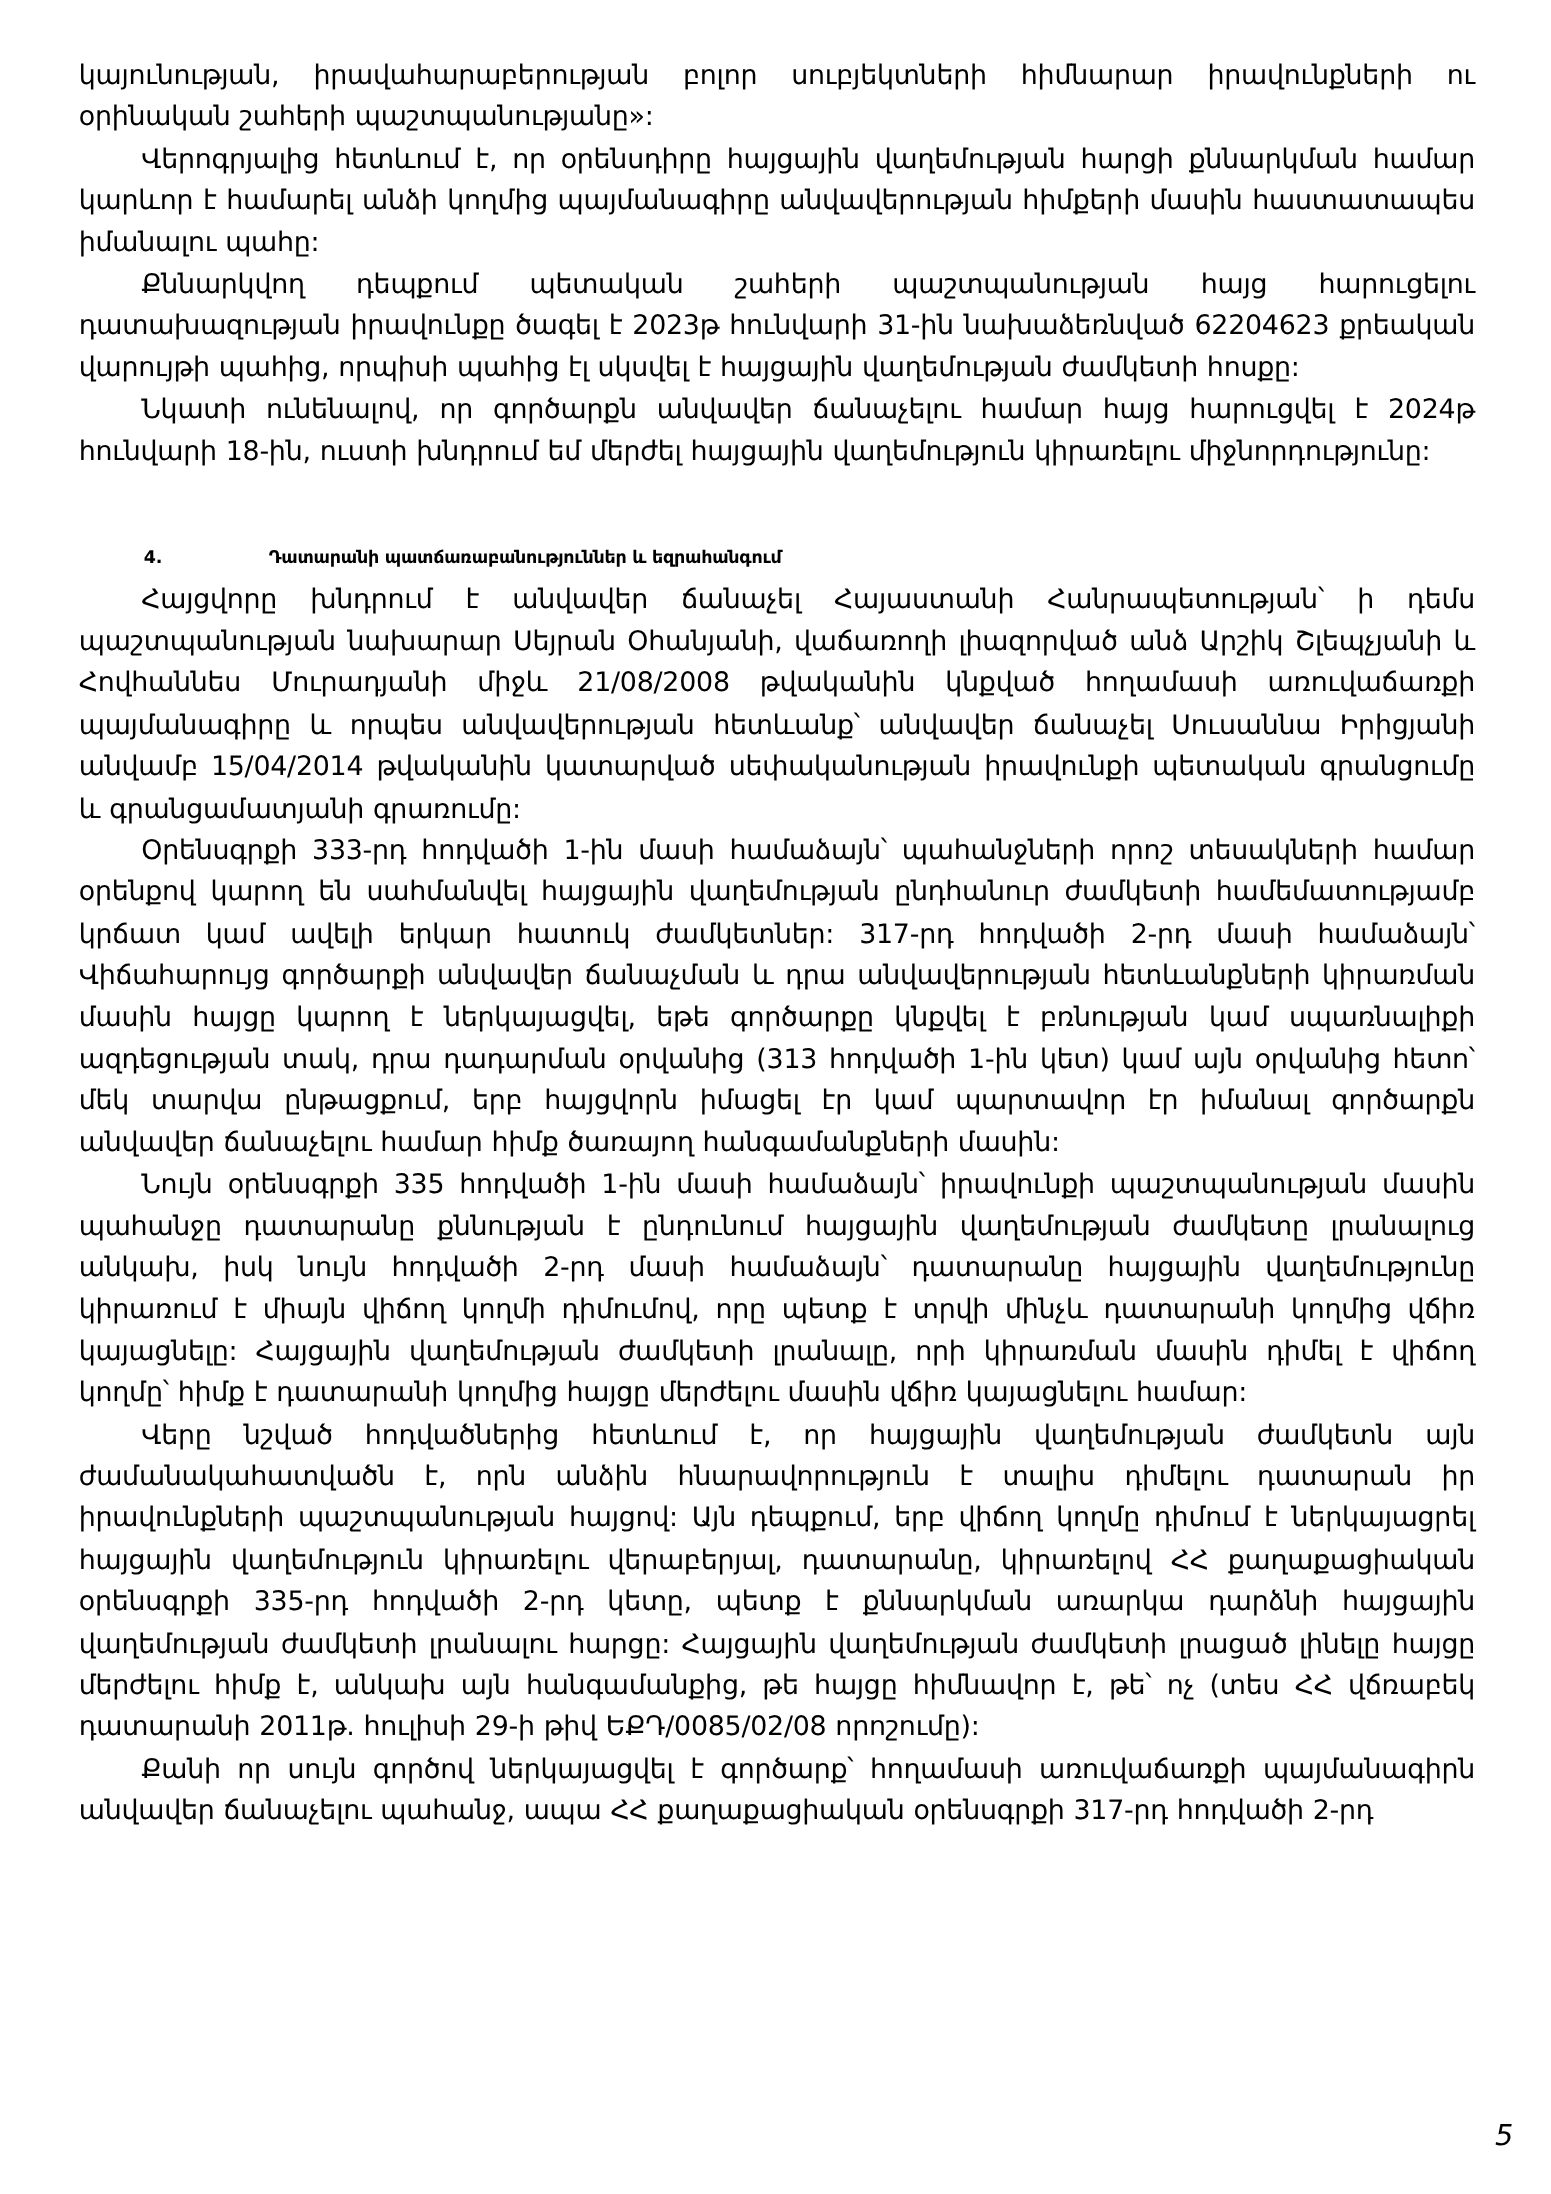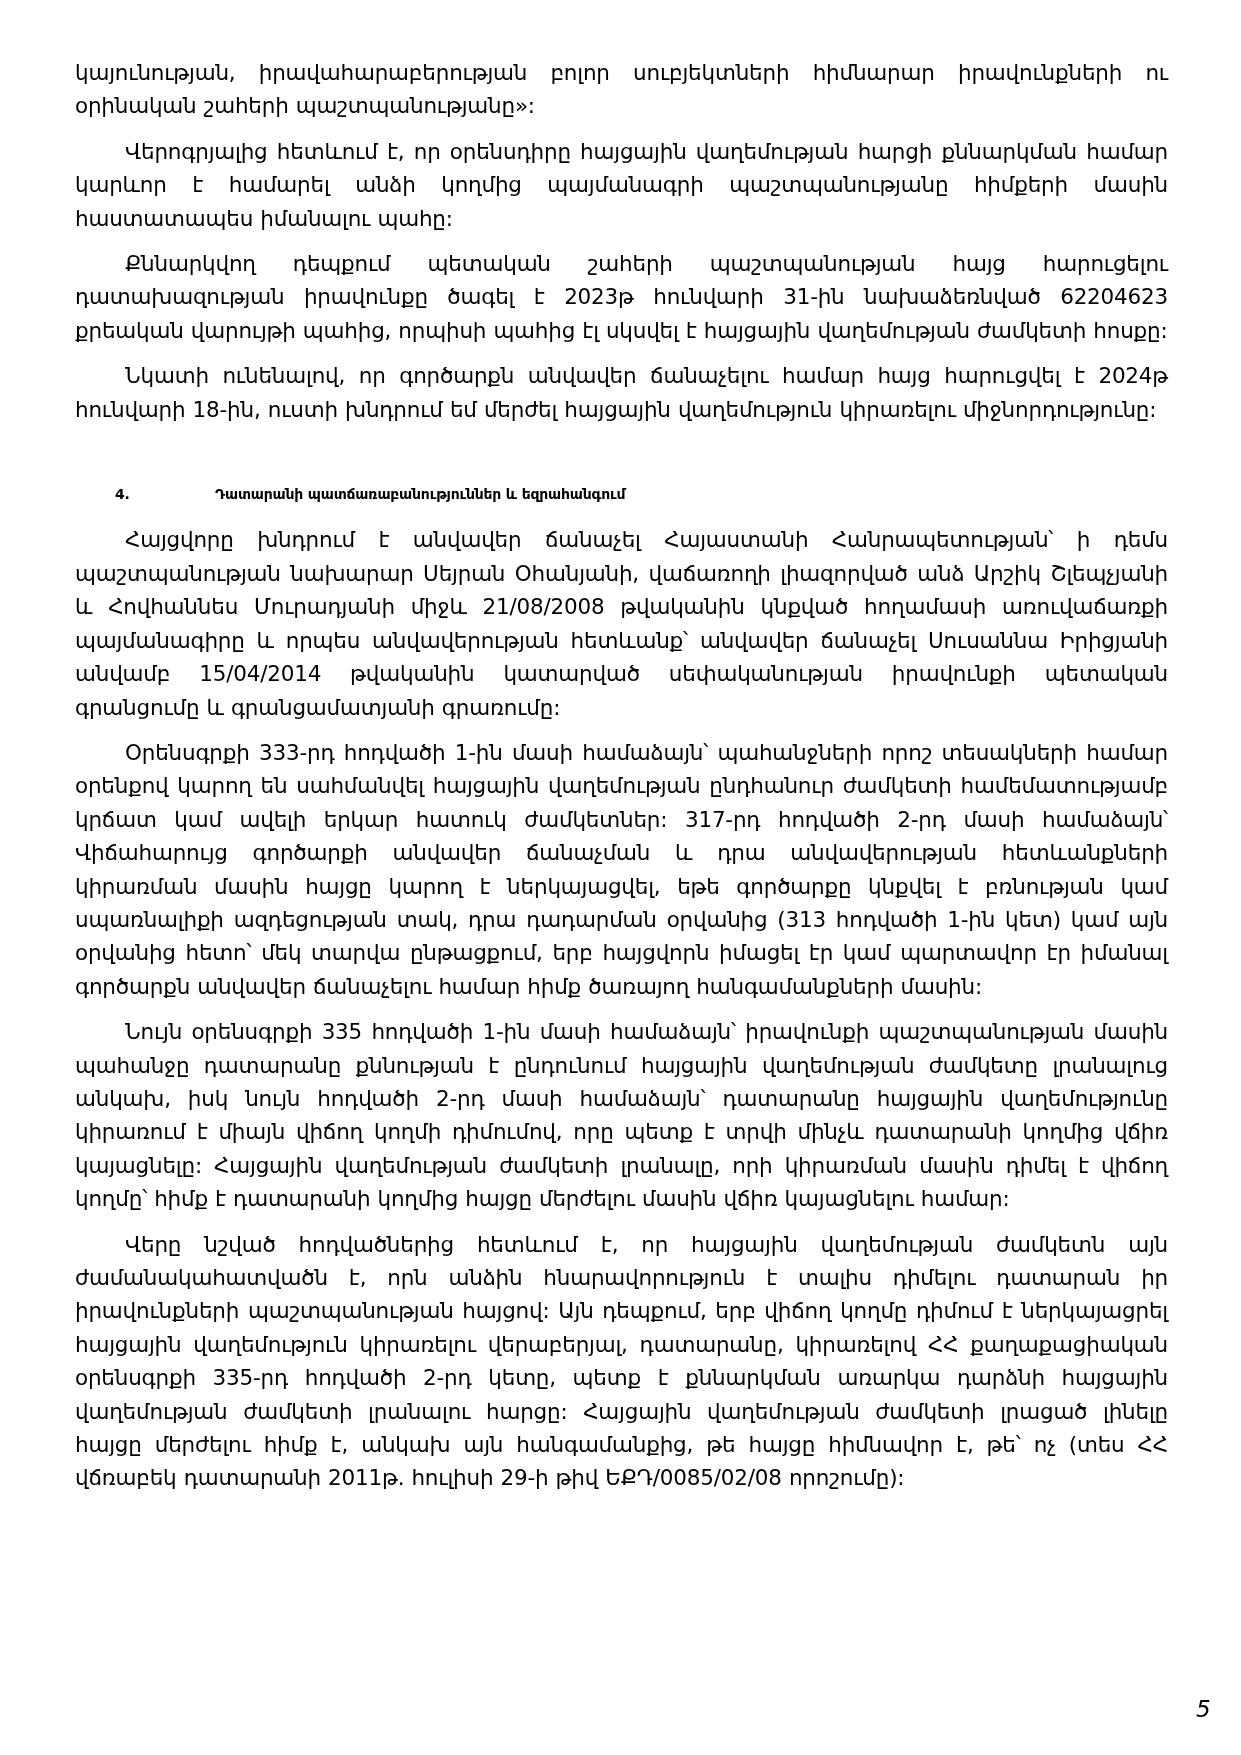--- a/index.html
+++ b/index.html
@@ -15,21 +15,21 @@
     font-family: "DejaVu Sans", sans-serif;
     color: #000000;
   }
   .page {
     position: absolute;
     top: 44px;
     left: 63px;
     width: 1117px;
   }
   .para {
-    margin: 12px;
+    margin: 0;
     font-size: 21.5px;
     line-height: 33.4px;
     text-align: justify;
     text-indent: 50px;
     letter-spacing: -0.2px;
     word-spacing: 0.5px;
   }
   .para.flush {
     text-indent: 0;
   }
@@ -53,28 +53,29 @@
     font-style: italic;
     line-height: 30px;
   }
 </style>
 </head>
 <body>
 
 <div class="page">
 
   <p class="para flush">կայունության, իրավահարաբերության բոլոր սուբյեկտների հիմնարար իրավունքների ու օրինական շահերի պաշտպանությանը»:</p>
-  <p class="para">Վերոգրյալից հետևում է, որ օրենսդիրը հայցային վաղեմության հարցի քննարկման համար կարևոր է համարել անձի կողմից պայմանագրի պաշտպանությանը հիմքերի մասին հաստատապես իմանալու պահը:</p>
+  <p class="para">Վերոգրյալից հետևում է, որ օրենսդիրը հայցային վաղեմության հարցի քննարկման համար կարևոր է համարել անձի կողմից պայմանագիրը անվավերության հիմքերի մասին հաստատապես իմանալու պահը:</p>
   <p class="para">Քննարկվող դեպքում պետական շահերի պաշտպանության հայց հարուցելու դատախազության իրավունքը ծագել է 2023թ հունվարի 31-ին նախաձեռնված 62204623 քրեական վարույթի պահից, որպիսի պահից էլ սկսվել է հայցային վաղեմության ժամկետի հոսքը:</p>
   <p class="para">Նկատի ունենալով, որ գործարքն անվավեր ճանաչելու համար հայց հարուցվել է 2024թ հունվարի 18-ին, ուստի խնդրում եմ մերժել հայցային վաղեմություն կիրառելու միջնորդությունը:</p>
 
   <p class="heading">
     <span class="num">4.</span><span>Դատարանի պատճառաբանություններ և եզրահանգում</span>
   </p>
 
   <p class="para">Հայցվորը խնդրում է անվավեր ճանաչել Հայաստանի Հանրապետության՝ ի դեմս պաշտպանության նախարար Սեյրան Օհանյանի, վաճառողի լիազորված անձ Արշիկ Շլեպչյանի և Հովհաննես Մուրադյանի միջև 21/08/2008 թվականին կնքված հողամասի առուվաճառքի պայմանագիրը և որպես անվավերության հետևանք՝ անվավեր ճանաչել Սուսաննա Իրիցյանի անվամբ 15/04/2014 թվականին կատարված սեփականության իրավունքի պետական գրանցումը և գրանցամատյանի գրառումը:</p>
   <p class="para">Օրենսգրքի 333-րդ հոդվածի 1-ին մասի համաձայն՝ պահանջների որոշ տեսակների համար օրենքով կարող են սահմանվել հայցային վաղեմության ընդհանուր ժամկետի համեմատությամբ կրճատ կամ ավելի երկար հատուկ ժամկետներ: 317-րդ հոդվածի 2-րդ մասի համաձայն՝ Վիճահարույց գործարքի անվավեր ճանաչման և դրա անվավերության հետևանքների կիրառման մասին հայցը կարող է ներկայացվել, եթե գործարքը կնքվել է բռնության կամ սպառնալիքի ազդեցության տակ, դրա դադարման օրվանից (313 հոդվածի 1-ին կետ) կամ այն օրվանից հետո՝ մեկ տարվա ընթացքում, երբ հայցվորն իմացել էր կամ պարտավոր էր իմանալ գործարքն անվավեր ճանաչելու համար հիմք ծառայող հանգամանքների մասին:</p>
   <p class="para">Նույն օրենսգրքի 335 հոդվածի 1-ին մասի համաձայն՝ իրավունքի պաշտպանության մասին պահանջը դատարանը քննության է ընդունում հայցային վաղեմության ժամկետը լրանալուց անկախ, իսկ նույն հոդվածի 2-րդ մասի համաձայն՝ դատարանը հայցային վաղեմությունը կիրառում է միայն վիճող կողմի դիմումով, որը պետք է տրվի մինչև դատարանի կողմից վճիռ կայացնելը: Հայցային վաղեմության ժամկետի լրանալը, որի կիրառման մասին դիմել է վիճող կողմը՝ հիմք է դատարանի կողմից հայցը մերժելու մասին վճիռ կայացնելու համար:</p>
   <p class="para">Վերը նշված հոդվածներից հետևում է, որ հայցային վաղեմության ժամկետն այն ժամանակահատվածն է, որն անձին հնարավորություն է տալիս դիմելու դատարան իր իրավունքների պաշտպանության հայցով: Այն դեպքում, երբ վիճող կողմը դիմում է ներկայացրել հայցային վաղեմություն կիրառելու վերաբերյալ, դատարանը, կիրառելով ՀՀ քաղաքացիական օրենսգրքի 335-րդ հոդվածի 2-րդ կետը, պետք է քննարկման առարկա դարձնի հայցային վաղեմության ժամկետի լրանալու հարցը: Հայցային վաղեմության ժամկետի լրացած լինելը հայցը մերժելու հիմք է, անկախ այն հանգամանքից, թե հայցը հիմնավոր է, թե՝ ոչ (տես ՀՀ վճռաբեկ դատարանի 2011թ. հուլիսի 29-ի թիվ ԵՔԴ/0085/02/08 որոշումը):</p>
+  <p class="para">Քանի որ սույն գործով ներկայացվել է գործարք՝ հողամասի առուվաճառքի պայմանագիրն անվավեր ճանաչելու պահանջ, ապա ՀՀ քաղաքացիական օրենսգրքի 317-րդ հոդվածի 2-րդ</p>
 
 </div>
 
 <div class="page-num">5</div>
 
 </body></html>

